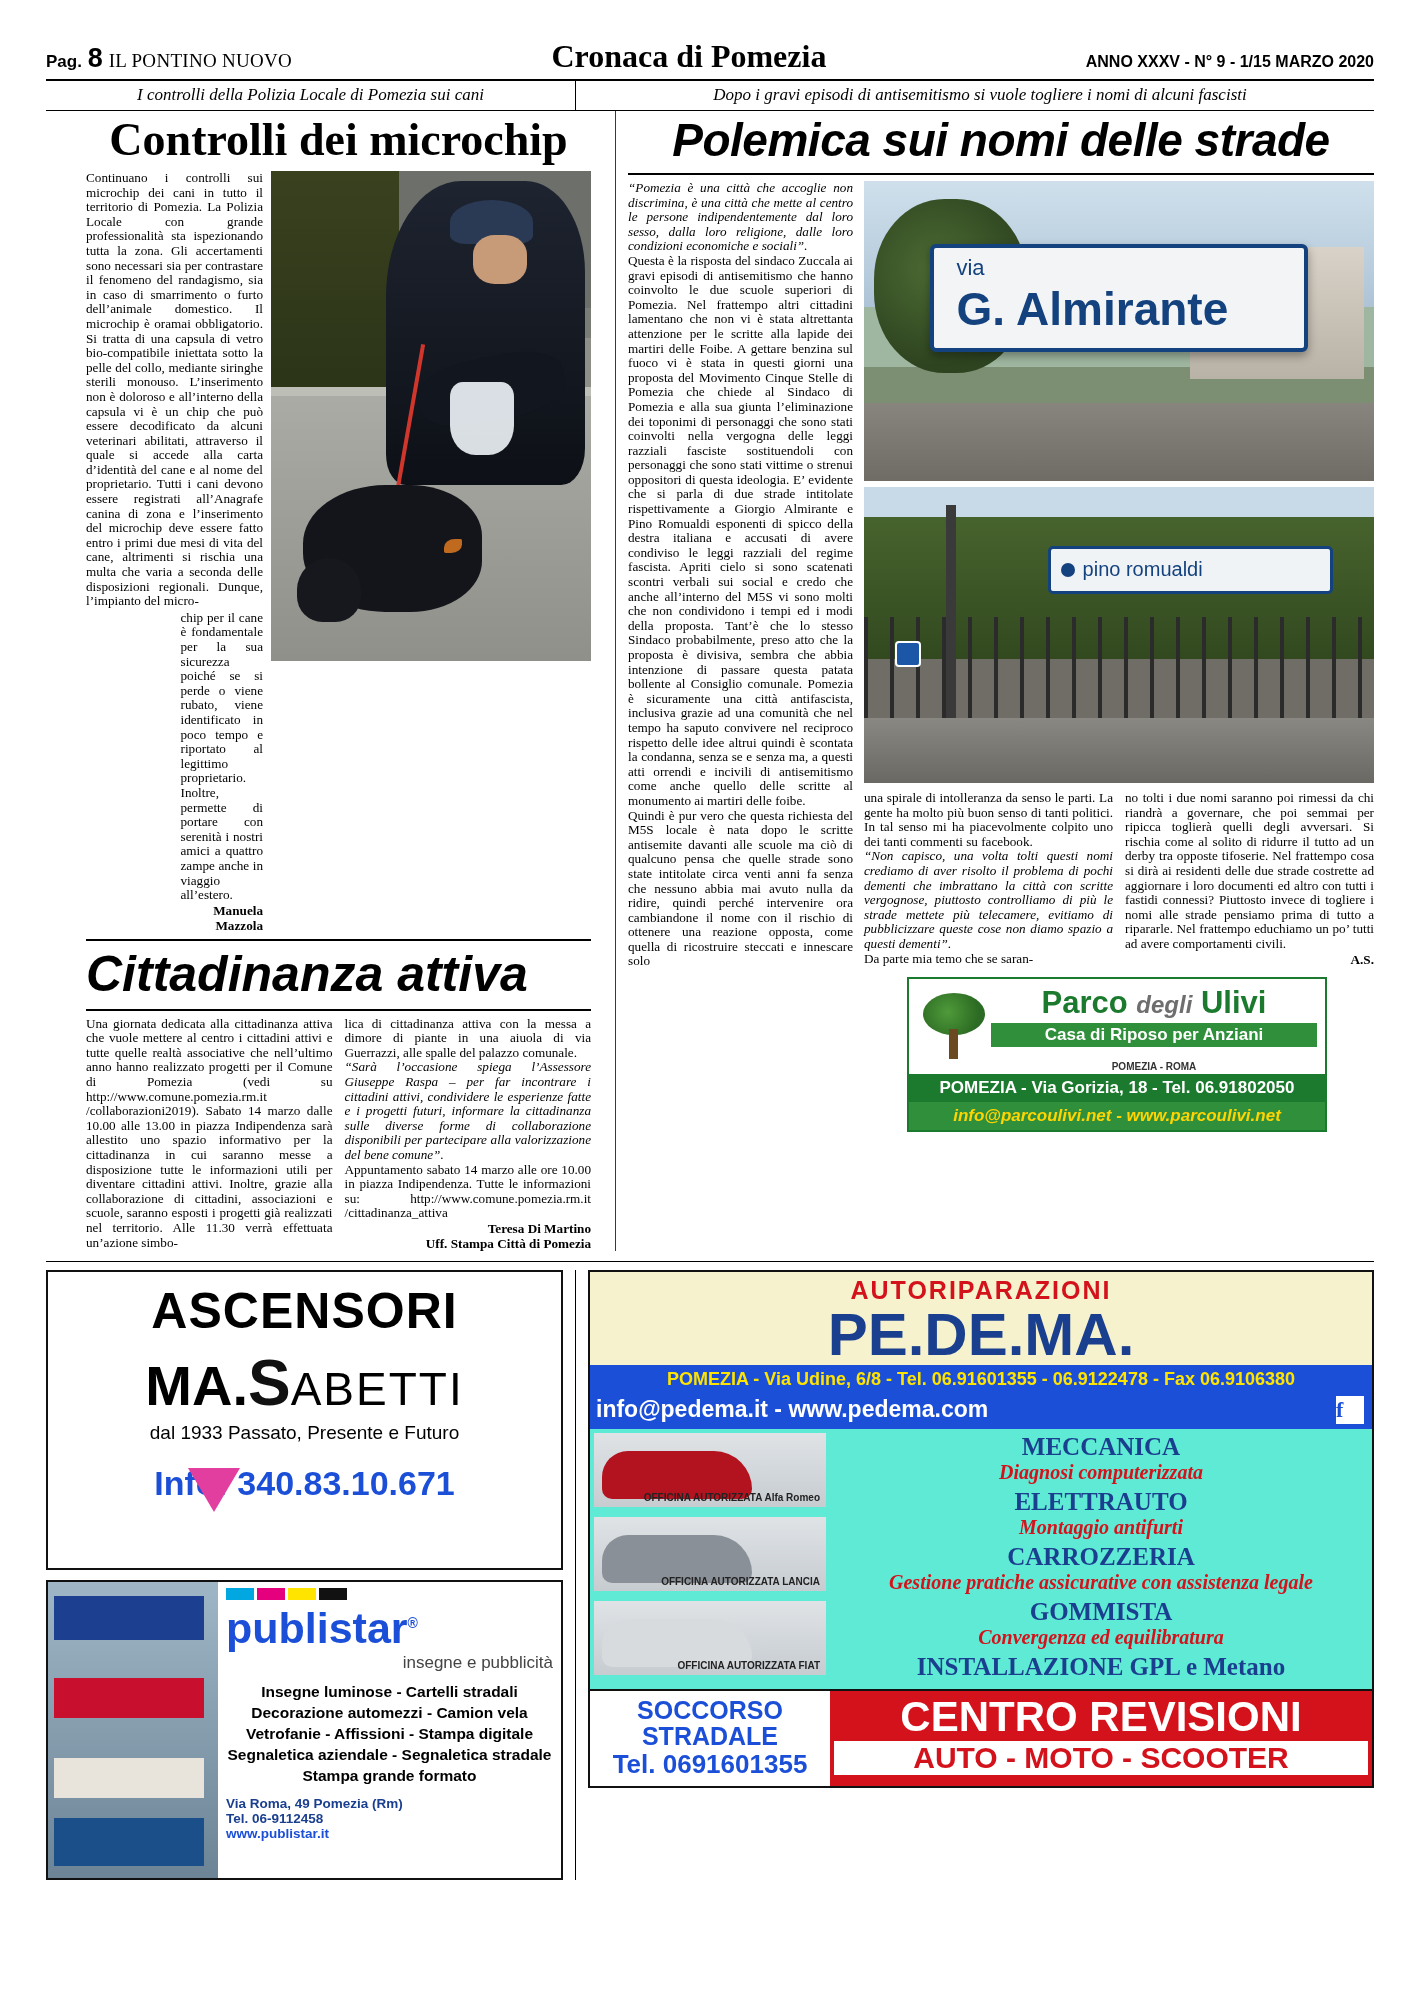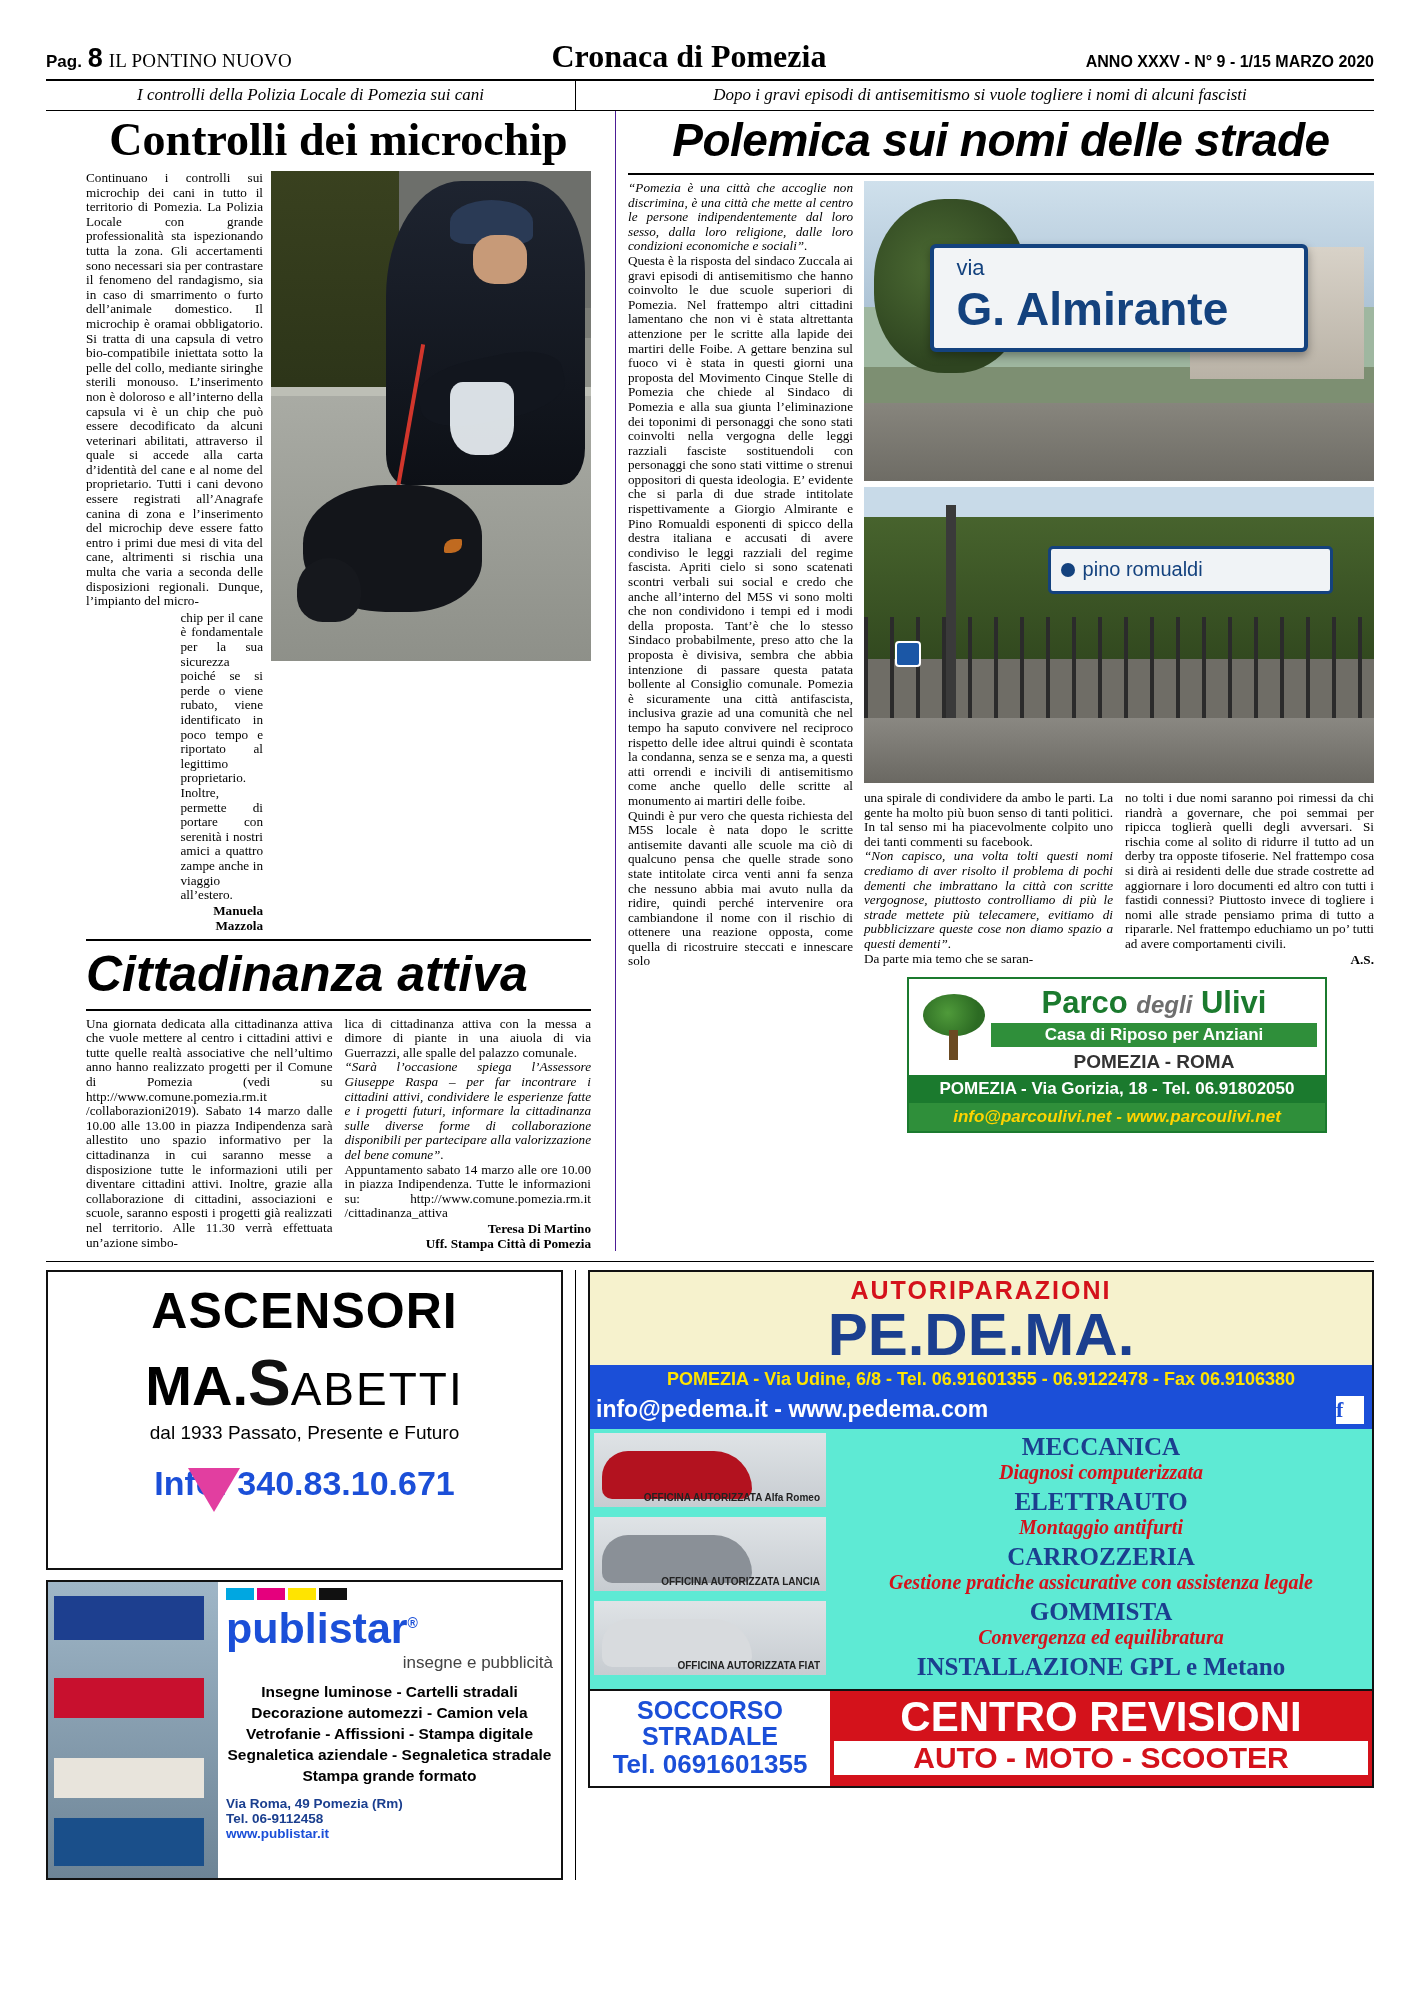--- a/index.html
+++ b/index.html
@@ -147,21 +147,21 @@
   .parco-top { display:flex; align-items:center; background:#fff; padding:6px 8px 2px 8px; }
   .parco-tree { width:74px; height:74px; position:relative; flex:none; }
   .parco-tree .crown { position:absolute; left:6px; top:2px; width:62px; height:42px;
       background:radial-gradient(circle at 40% 45%, #4f9a3a, #2c6b23 70%); border-radius:50%; }
   .parco-tree .trunk { position:absolute; left:32px; top:38px; width:9px; height:30px; background:#6b4a22; }
   .parco-txt { flex:1; text-align:center; }
   .parco-title { font-family:"Liberation Sans", sans-serif; font-size:31px; font-weight:bold; color:#1b7a2e; }
   .parco-title .degli { color:#6e6e6e; font-style:italic; font-size:24px; }
   .parco-sub { background:#2f8f3a; color:#fff; font-family:"Liberation Sans", sans-serif;
       font-weight:bold; font-size:17px; padding:2px 0; margin-top:2px; }
-  .parco-city { font-family:"Liberation Sans", sans-serif; font-size:19px; font-weight:bold; color:#333; margin-top:4px;}
+  .parco-city { font-family:"Liberation Sans", sans-serif; font-size:10px; font-weight:bold; color:#333; margin-top:14px;}
   .parco-bar1 { background:#1b7a2e; color:#fff; text-align:center;
       font-family:"Liberation Sans", sans-serif; font-weight:bold; font-size:17px; padding:4px 0; }
   .parco-bar2 { background:#2f8f3a; color:#ffd400; text-align:center;
       font-family:"Liberation Sans", sans-serif; font-weight:bold; font-style:italic; font-size:17px; padding:4px 0; }
 
   
   .ads { display:flex; margin-top:10px; border-top:1px solid #000; padding-top:8px; }
   .ads-left { width:530px; border-right:1px solid #000; padding-right:12px; }
   .ads-right { flex:1; padding-left:12px; }
 
@@ -328,21 +328,21 @@
             <div class="s2-road"></div>
             <div class="s2-sign"></div>
             <div class="s2-plate">
               <span class="s2-dot"></span>
               <span class="s2-name">pino romualdi</span>
             </div>
           </div>
 
           <div class="cols2" style="margin-top:8px;">
             <div class="col">
-              <p class="body">una spirale di condividere da ambo le parti. La gente ha molto più buon senso di tanti politici. In tal senso mi ha piacevolmente colpito uno dei tanti commenti su facebook.</p>
+              <p class="body">una spirale di intolleranza da senso le parti. La gente ha molto più buon senso di tanti politici. In tal senso mi ha piacevolmente colpito uno dei tanti commenti su facebook.</p>
               <p class="body quote">“Non capisco, una volta tolti questi nomi crediamo di aver risolto il problema di pochi dementi che imbrattano la città con scritte vergognose, piuttosto controlliamo di più le strade mettete più telecamere, evitiamo di pubblicizzare queste cose non diamo spazio a questi dementi”.</p>
               <p class="body">Da parte mia temo che se saran-</p>
             </div>
             <div class="col">
               <p class="body">no tolti i due nomi saranno poi rimessi da chi riandrà a governare, che poi semmai per ripicca toglierà quelli degli avversari. Si rischia come al solito di ridurre il tutto ad un derby tra opposte tifoserie. Nel frattempo cosa si dirà ai residenti delle due strade costrette ad aggiornare i loro documenti ed altro con tutti i fastidi connessi? Piuttosto invece di togliere i nomi alle strade pensiamo prima di tutto a ripararle. Nel frattempo educhiamo un po’ tutti ad avere comportamenti civili.</p>
               <div class="sig">A.S.</div>
 
               <div class="ad-parco" style="width:420px; margin-left:-218px;">
                 <div class="parco-top">
                   <div class="parco-tree">

